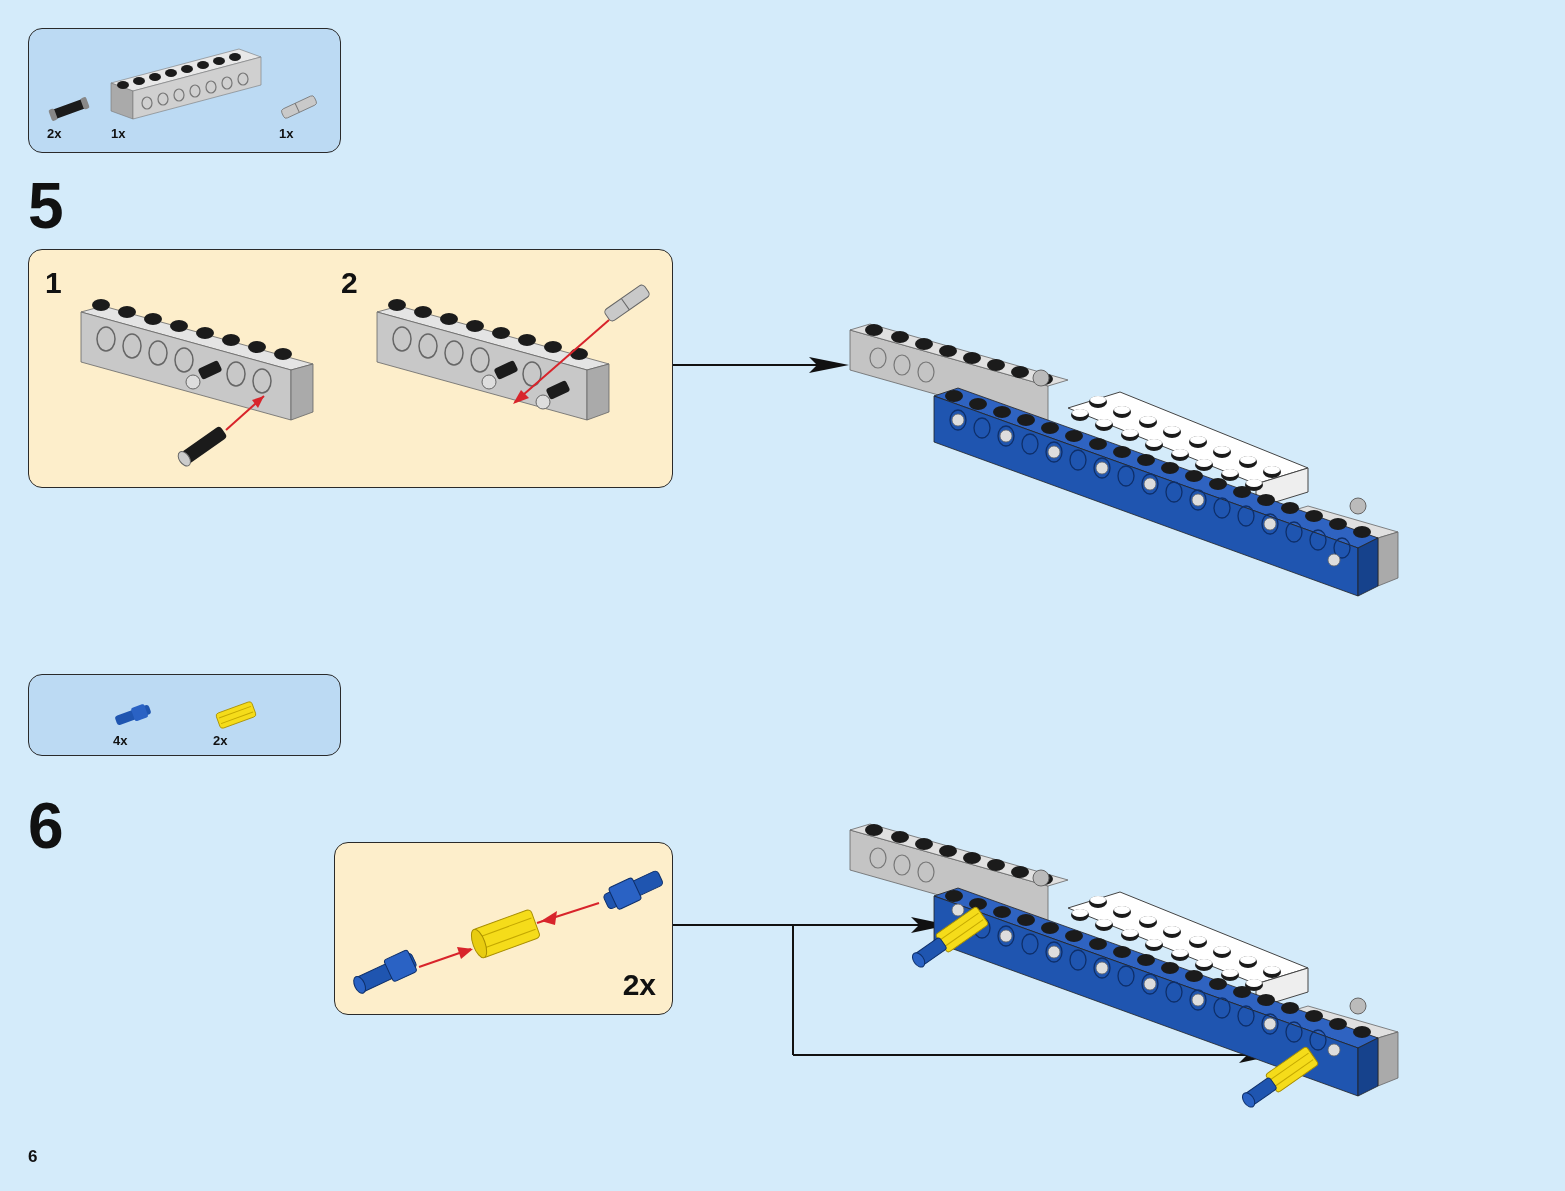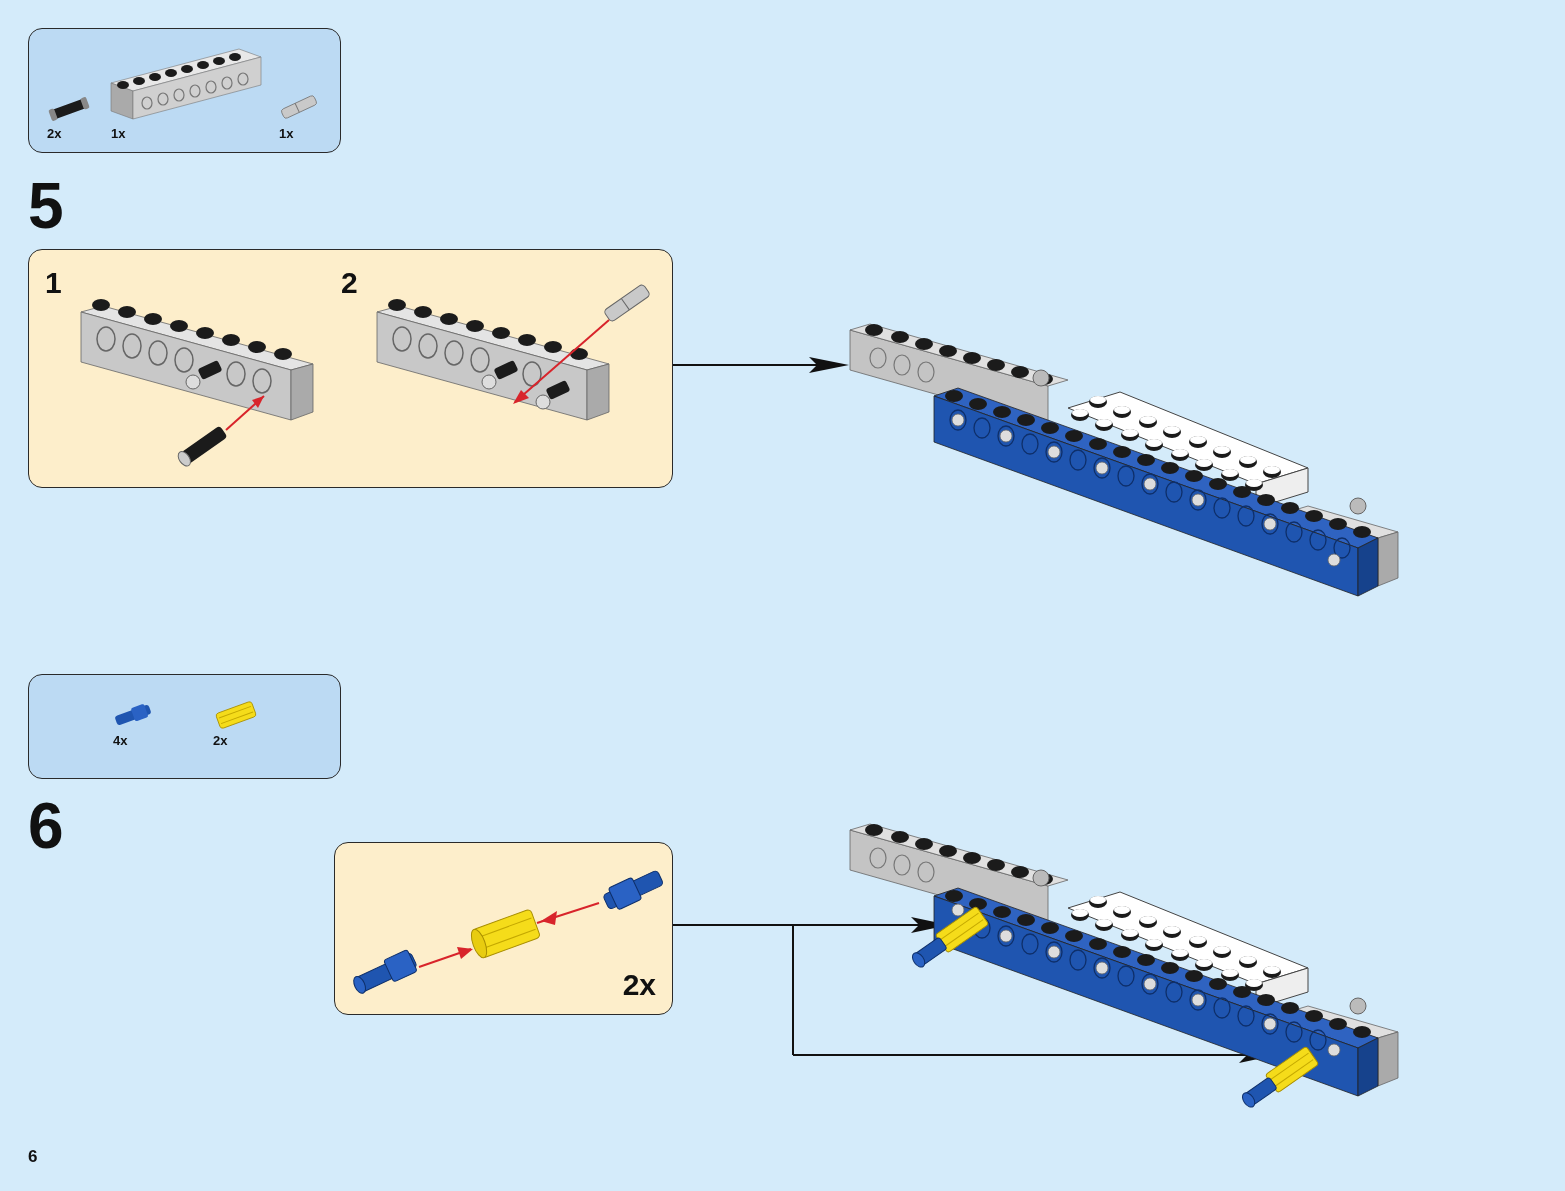--- a/index.html
+++ b/index.html
@@ -272,21 +272,21 @@
       <circle cx="158" cy="120" r="6"></circle>
     <circle cx="206" cy="136" r="6"></circle>
       <circle cx="254" cy="152" r="6"></circle>
     <circle cx="302" cy="168" r="6"></circle>
       <circle cx="350" cy="184" r="6"></circle>
     <circle cx="422" cy="208" r="6"></circle>
       <circle cx="486" cy="244" r="6"></circle>
   </g>
 </svg>
 
-<div class="parts-box" style="left:28px;top:674px;width:313px;height:105px;text-decoration:underline;">
+<div class="parts-box" style="left:28px;top:674px;width:313px;height:82px;text-decoration:underline;">
   <svg style="left:82px;top:28px;" width="45" height="25">
     <g transform="rotate(-20 22 12)">
       <rect x="4" y="7" width="36" height="10" rx="3" fill="#1f55b0"></rect>
       <rect x="22" y="5" width="14" height="14" rx="2" fill="#2a62c4"></rect>
     </g>
   </svg>
   <span class="qty" style="left:84px;top:58px;">4x</span>
 
   <svg style="left:182px;top:26px;" width="50" height="28">
     <g transform="rotate(-20 25 14)">

